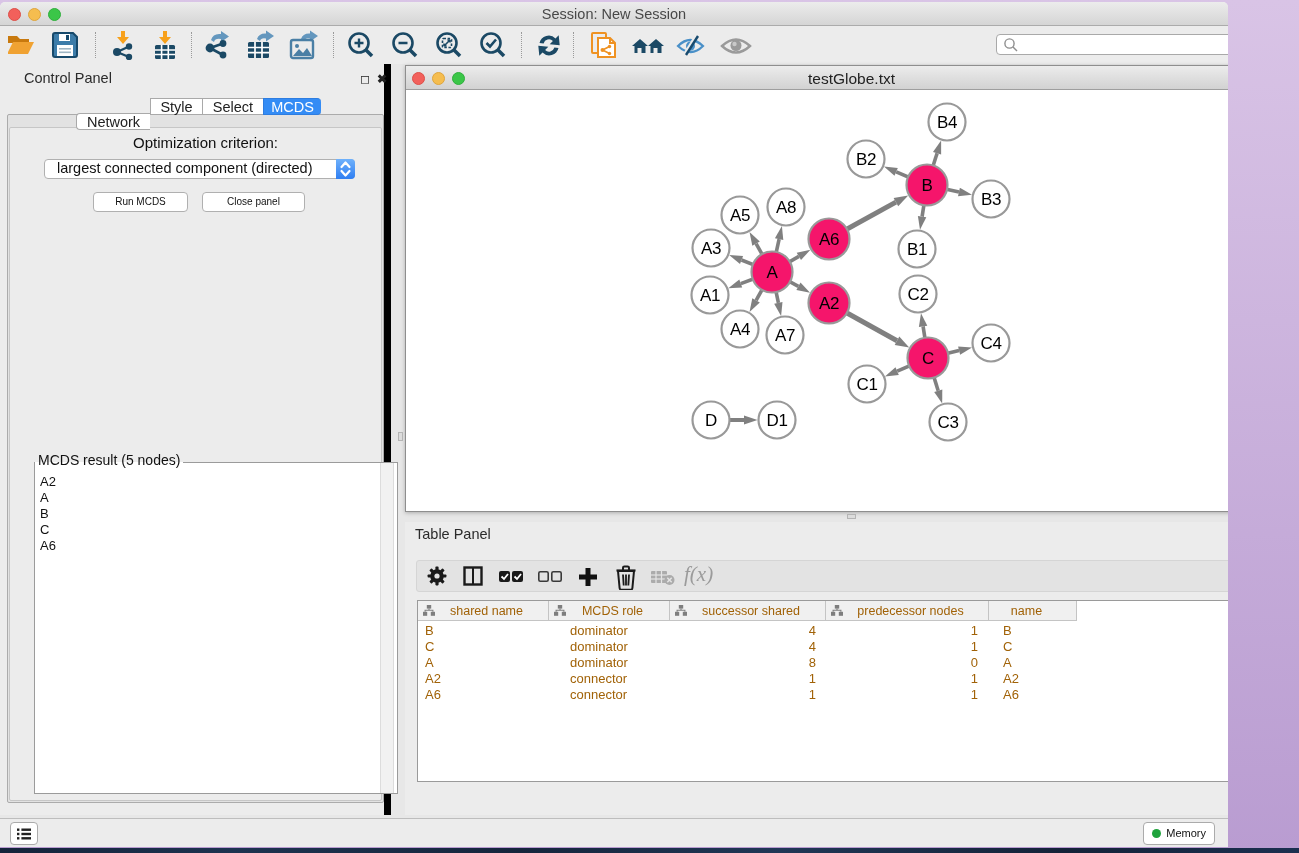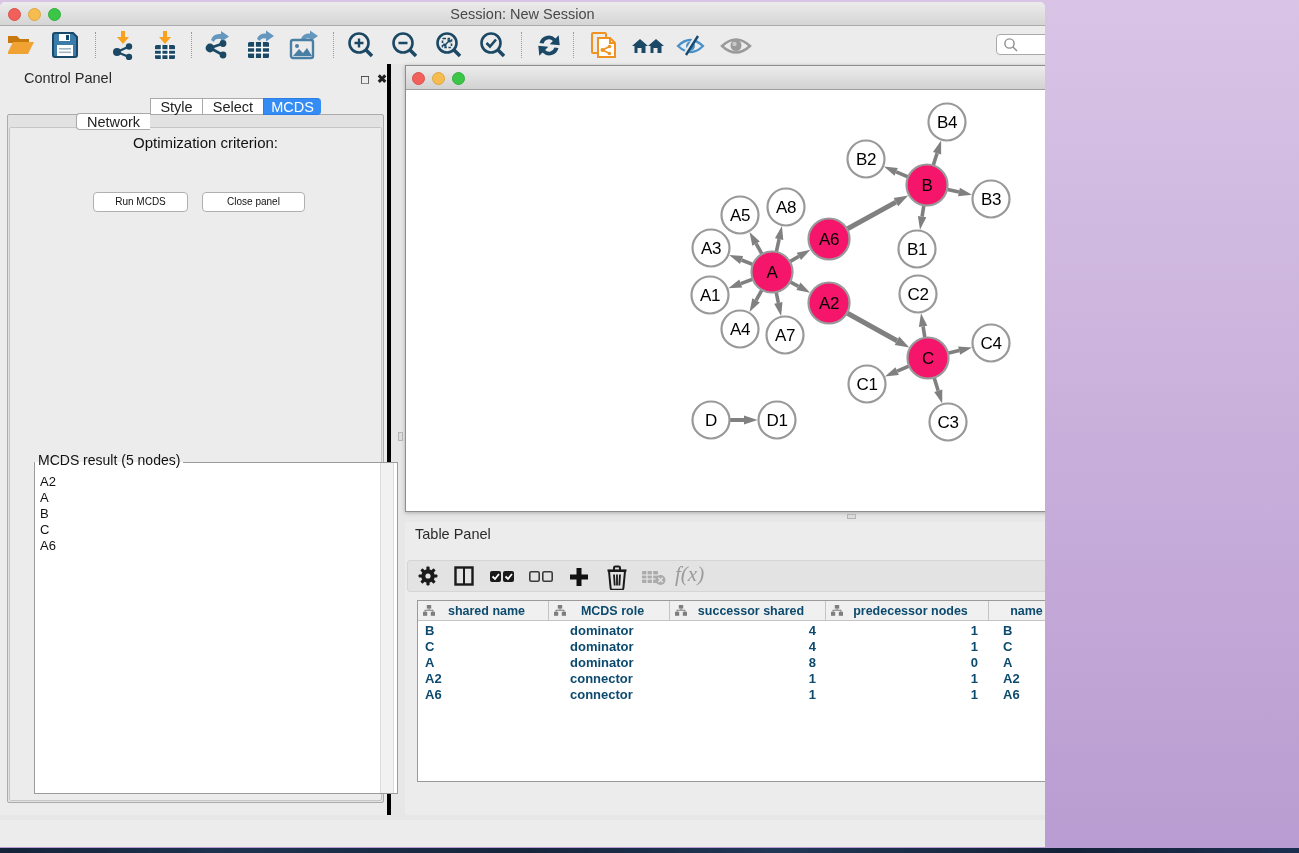--- a/index.html
+++ b/index.html
@@ -1,21 +1,21 @@
 <!DOCTYPE html>
 <html><head>
 <meta charset="utf-8">
 <style>
   * { margin:0; padding:0; box-sizing:border-box; }
   html,body { width:1299px; height:853px; overflow:hidden; }
   body { font-family:"Liberation Sans", sans-serif; position:relative;
          background:linear-gradient(#d9c4e6,#b99cd1); }
   #deskbot { position:absolute; left:0; top:848px; width:1299px; height:5px;
     background:linear-gradient(90deg,#14233a,#1d3350 18%,#15253c 40%,#203756 60%,#142238 82%,#1b3050); }
-  #app { position:absolute; left:0; top:2px; width:1045px; height:845px;
+  #app { position:absolute; left:0; top:2px; width:1228px; height:845px;
     background:#ececec; border-radius:5px 5px 0 0; overflow:hidden; }
   
   #titlebar { position:absolute; left:0; top:0; width:100%; height:24px;
     background:linear-gradient(#ececec,#d5d5d5); border-bottom:1px solid #ababab;
     border-radius:5px 5px 0 0; }
   .tl { position:absolute; top:6px; width:13px; height:13px; border-radius:50%; }
   #titlebar .t1 { left:8px;  background:#f2605b; border:0.5px solid #dd4f48; }
   #titlebar .t2 { left:28px; background:#f5bd4f; border:0.5px solid #dfa53c; }
   #titlebar .t3 { left:48px; background:#3bc648; border:0.5px solid #2faf3c; }
   #titlebar .title { position:absolute; left:0; right:0; top:4px; text-align:center;
@@ -23,21 +23,21 @@
   
   #toolbar { position:absolute; left:0; top:25px; width:100%; height:37px; background:#ececec; }
   .tbi { position:absolute; top:3px; }
   .tsep { position:absolute; top:5px; width:0; height:26px; border-left:1px dotted #9a9a9a; }
   #searchbox { position:absolute; left:996px; top:7px; width:294px; height:21px; background:#fff;
     border:1px solid #a9a9a9; border-radius:4px; }
   
   #main { position:absolute; left:0; top:62px; width:100%; height:756px; background:#e7e7e7; }
   
   #cpanel { position:absolute; left:0; top:0; width:391px; height:751px; background:#ececec;
-    border-right:4px solid #000000; }
+    border-right:7px solid #000000; }
   #cpanel .ptitle { position:absolute; left:24px; top:6px; font-size:14.5px; color:#2b2b2b; }
   .wbtns { position:absolute; top:9px; font-size:12px; color:#222; }
   #cpanel .outer { position:absolute; left:7px; top:50px; width:377px; height:689px;
     background:#e2e2e2; border:1px solid #ababab; border-radius:2px; }
   #cpanel .inner { position:absolute; left:1px; top:12px; width:373px; height:674px;
     background:#ececec; border:1px solid #c6c6c6; border-radius:2px; }
   
   #cptabs { position:absolute; left:76px; top:34px; height:17px; display:flex; z-index:3; }
   #cptabs .tab { height:17px; line-height:16px; font-size:14.5px; color:#222; background:#fff;
     border:1px solid #a9a9a9; border-right:none; text-align:center; box-sizing:border-box; }
@@ -218,20 +218,29 @@
     <div class="wbtns" style="left:377px;top:8px;font-weight:bold">✖</div>
     <div id="cptabs">
       <div class="tab first" style="width:74px">Network</div>
           <div class="tab" style="width:52px">Style</div>
           <div class="tab" style="width:61px">Select</div>
           <div class="tab sel" style="width:58px">MCDS</div>
     </div>
     <div class="outer">
           <div class="inner">
       <div id="optlabel">Optimization criterion:</div>
+      <div id="dropdown">
+        <div class="dtext">largest connected component (directed)</div>
+        <div class="dbtn">
+          <svg width="19" height="20" viewBox="0 0 19 20">
+            <path d="M5.5 8 l4 -4.5 4 4.5" fill="none" stroke="#fff" stroke-width="2.2" stroke-linecap="round" stroke-linejoin="round"></path>
+            <path d="M5.5 12 l4 4.5 4 -4.5" fill="none" stroke="#fff" stroke-width="2.2" stroke-linecap="round" stroke-linejoin="round"></path>
+          </svg>
+        </div>
+      </div>
       <div class="btn" style="left:83px;top:64px;width:95px">Run MCDS</div>
       <div class="btn" style="left:192px;top:64px;width:103px">Close panel</div>
       <div id="mcdsbox">
         <div class="fs"></div>
         <div class="leg">MCDS result (5 nodes)</div>
         <div class="list">
           <div class="item">A2</div>
                 <div class="item">A</div>
                 <div class="item">B</div>
                 <div class="item">C</div>
@@ -241,20 +250,21 @@
       </div>
     </div>
         </div>
   </div>
 
   <div id="netframe">
     <div id="nettitle">
       <div class="tl n1"></div>
           <div class="tl n2"></div>
           <div class="tl n3"></div>
+      <div class="ntxt">testGlobe.txt</div>
     </div>
     <div id="netcanvas">
 <svg width="892" height="421" viewBox="0 0 892 421" style="position:absolute;left:0;top:0">
 <line x1="366.0" y1="182.0" x2="350.1" y2="153.6" stroke="#808080" stroke-width="3.6"></line>
 <polygon points="343.5,142.0 353.8,151.5 346.3,155.7" fill="#808080"></polygon>
 <line x1="366.0" y1="182.0" x2="373.1" y2="149.1" stroke="#808080" stroke-width="3.6"></line>
 <polygon points="375.9,136.1 377.3,150.0 368.9,148.2" fill="#808080"></polygon>
 <line x1="366.0" y1="182.0" x2="335.5" y2="170.0" stroke="#808080" stroke-width="3.6"></line>
 <polygon points="323.1,165.1 337.1,166.0 334.0,174.0" fill="#808080"></polygon>
 <line x1="366.0" y1="182.0" x2="334.8" y2="193.6" stroke="#808080" stroke-width="3.6"></line>
@@ -473,41 +483,56 @@
             <div class="c3">1</div>
             <div class="c4">1</div>
             <div class="c5">A6</div>
           </div>
     </div>
   </div>
 </div>
 <div id="bluecorner"></div>
 <div style="position:absolute;left:398px;top:430px;width:5px;height:9px;border:1px solid #b5b5b5;background:#dcdcdc"></div>
 <div style="position:absolute;left:847px;top:512px;width:9px;height:5px;border:1px solid #b5b5b5;background:#dcdcdc"></div>
+<div id="statusbar">
+  <div id="listbtn">
+    <svg width="18" height="16" viewBox="0 0 18 16">
+      <g fill="#222">
+            <rect x="2" y="2.5" width="2.4" height="2.4"></rect>
+            <rect x="2" y="6.8" width="2.4" height="2.4"></rect>
+            <rect x="2" y="11.1" width="2.4" height="2.4"></rect>
+      <rect x="6.4" y="2.5" width="9.6" height="2.4"></rect>
+            <rect x="6.4" y="6.8" width="9.6" height="2.4"></rect>
+            <rect x="6.4" y="11.1" width="9.6" height="2.4"></rect>
+          </g>
+    </svg>
+  </div>
+  <div id="membtn"><span class="dot"></span>Memory</div>
+</div>
 </div>
 <style>
   #bluecorner { position:absolute; left:1291px; top:62px; width:8px; height:10px;
     background:linear-gradient(135deg,#3a6fc4 0%,#2c5faf 60%,#1d4a90 100%);
     clip-path:polygon(0 0, 100% 0, 100% 100%); }
   #netframe { position:absolute; left:405px; top:1px; width:893px; height:447px;
     border:1px solid #8e8e8e; background:#fff; box-shadow:0 1px 4px rgba(0,0,0,0.25); }
   #nettitle { position:absolute; left:0; top:0; width:100%; height:24px;
     background:linear-gradient(#ececec,#d2d2d2); border-bottom:1px solid #9e9e9e; }
   #nettitle .tl { top:6px; }
   #nettitle .n1 { left:6px; background:#f2605b; border:0.5px solid #dd4f48; }
   #nettitle .n2 { left:26px; background:#f5bd4f; border:0.5px solid #dfa53c; }
   #nettitle .n3 { left:46px; background:#3bc648; border:0.5px solid #2faf3c; }
   #nettitle .ntxt { position:absolute; left:0; right:0; top:4px; text-align:center; font-size:15.5px; color:#222; }
   #netcanvas { position:absolute; left:0; top:24px; width:891px; height:421px; background:#fff; }
   #tpanel { position:absolute; left:405px; top:458px; width:894px; height:293px; background:#ececec; }
-  #ttoolbar { position:absolute; left:2px; top:38px; width:875px; height:32px; background:#e3e3e3;
+  #ttoolbar { position:absolute; left:11px; top:38px; width:875px; height:32px; background:#e3e3e3;
     border:1px solid #d5d5d5; border-radius:3px; }
   .ti { position:absolute; top:3px; }
   #ttable { position:absolute; left:12px; top:78px; width:873px; height:182px; background:#fff;
-    border:1px solid #9a9a9a; font-size:13px; color:#0c4a6e;font-weight:bold; }
+    border:1px solid #9a9a9a; font-size:13px; color:#a16207; }
   .hrow { position:absolute; left:0; top:0; width:100%; height:20px; }
   .hc { position:absolute; top:0; height:20px; background:#f0f0f0; border-right:1px solid #c4c4c4;
     border-bottom:1px solid #c4c4c4; display:flex; align-items:center; padding-left:5px; }
   .hc span { flex:1; text-align:center; padding-right:12px; font-size:12.5px; }
   .hi { margin-right:2px; }
   .trow { position:absolute; left:0; width:100%; height:16px; line-height:16px; }
   .trow div { position:absolute; top:0; height:16px; }
   .c1 { left:7px; } .c2 { left:152px; }
   .c3 { left:252px; width:146px; text-align:right; } .c4 { left:408px; width:152px; text-align:right; }
   .c5 { left:585px; }

